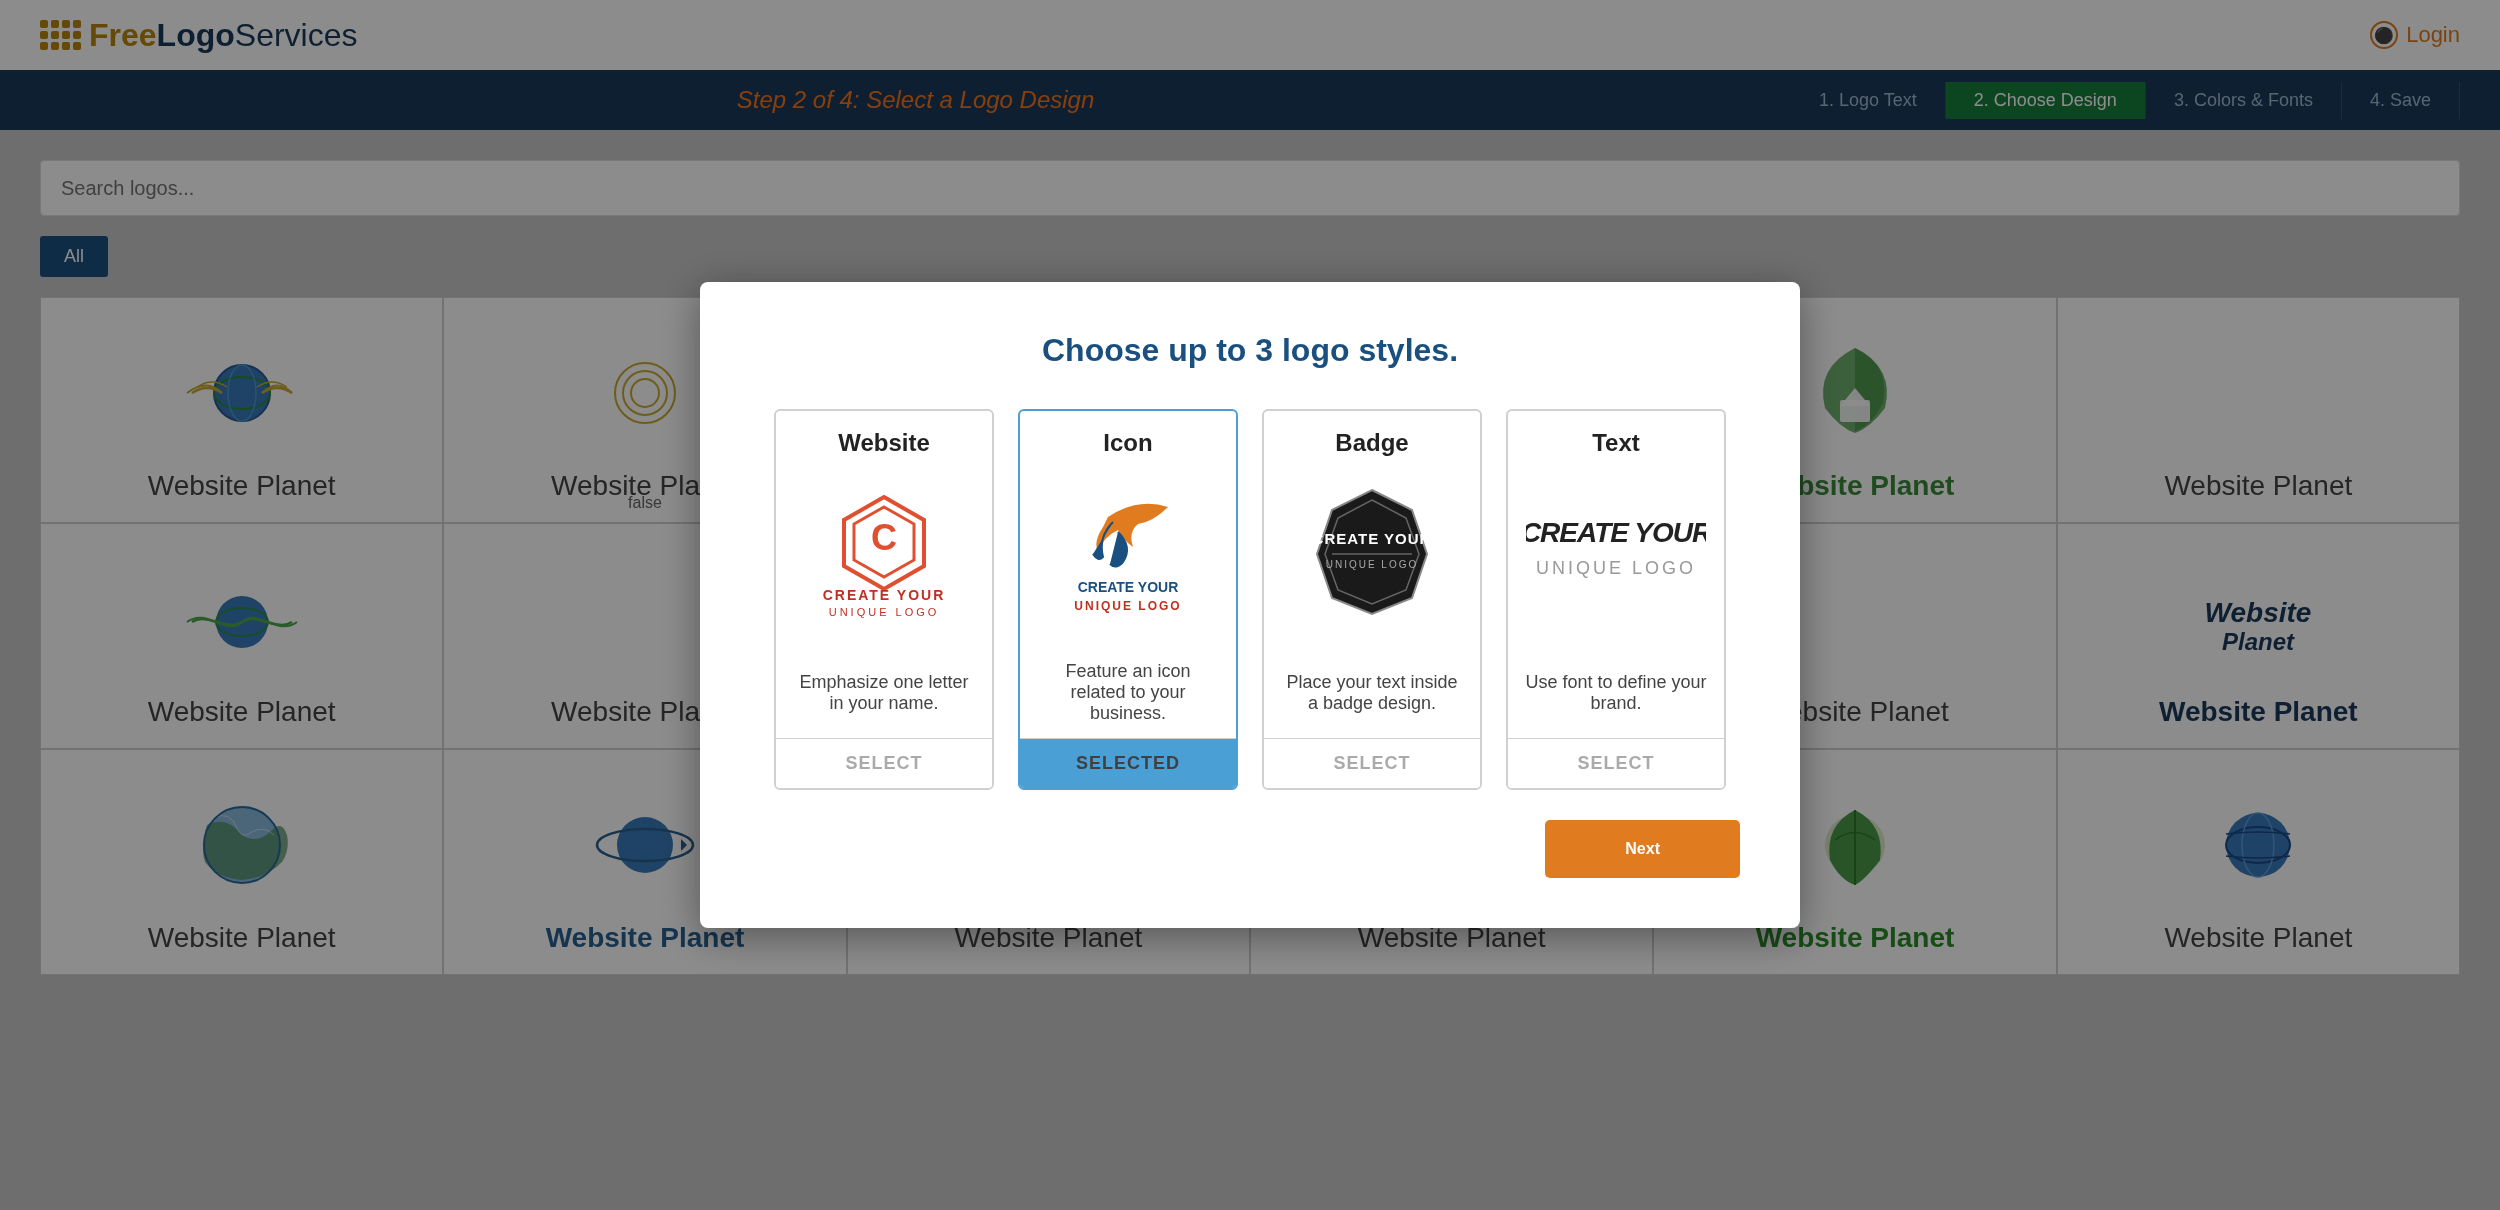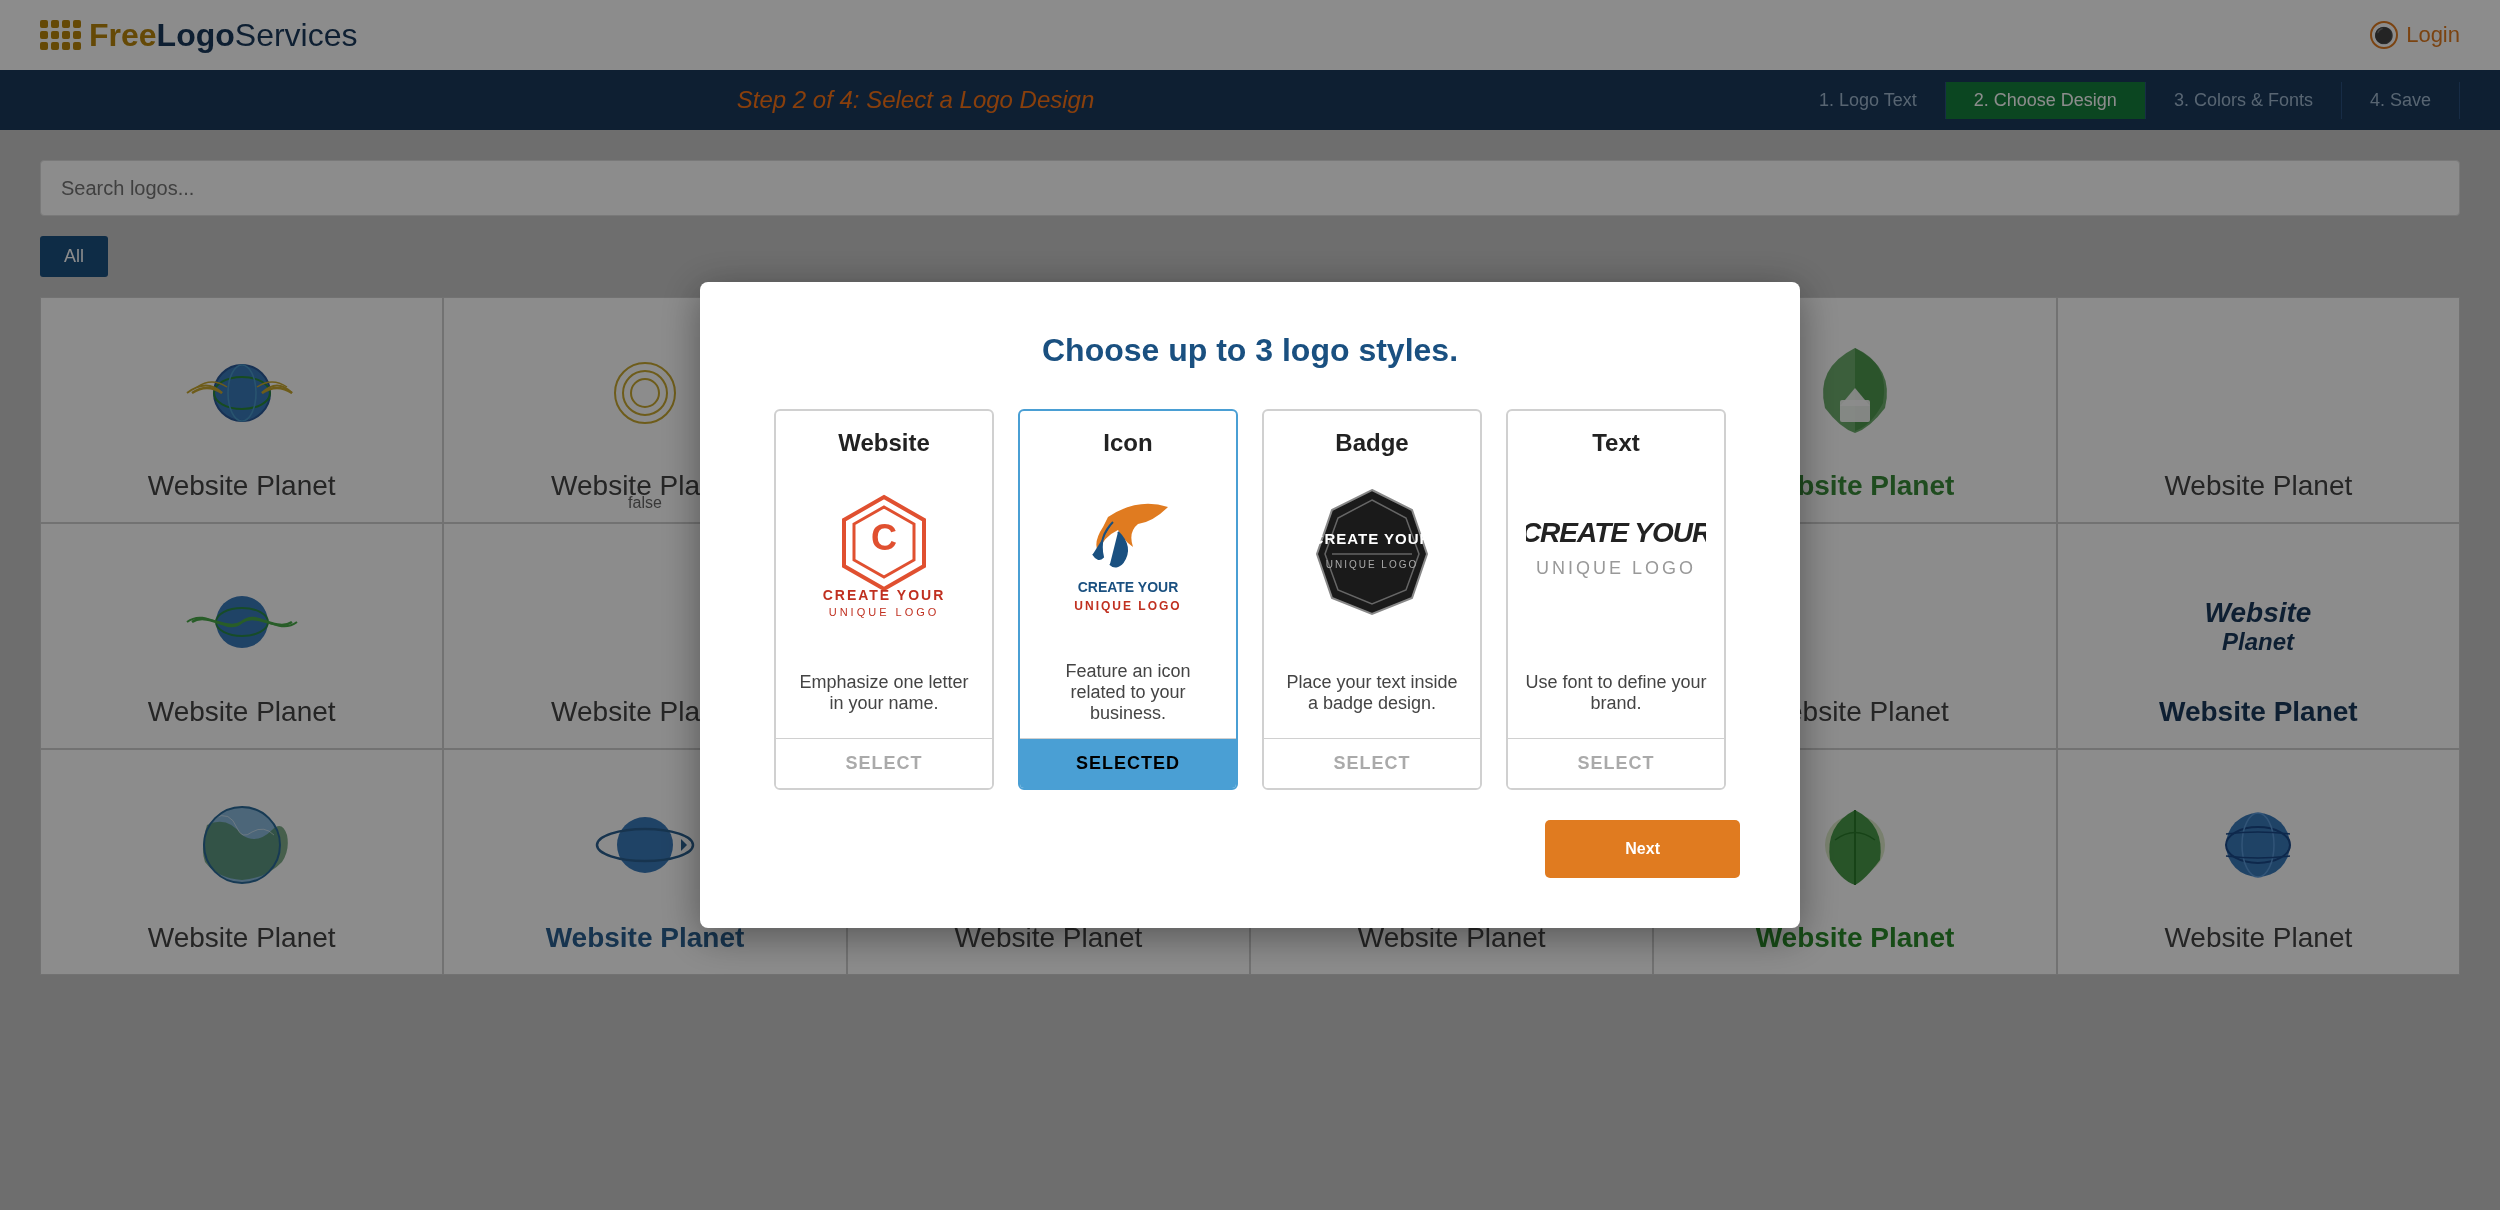--- a/index.html
+++ b/index.html
@@ -251,21 +251,21 @@
       font-weight: 700;
       letter-spacing: 1px;
       cursor: pointer;
       border: none;
       border-top: 1px solid #d0d0d0;
       background: #fff;
       color: #aaa;
     }
     .style-card-select.selected-btn {
       background: #4a9fd4;
-      color: #000000;
+      color: #404040;
     }
 
     .next-btn-row {
       display: flex;
       justify-content: flex-end;
       margin-top: 30px;
     }
     .next-btn {
       background: #e07b20;
       color: #fff;

